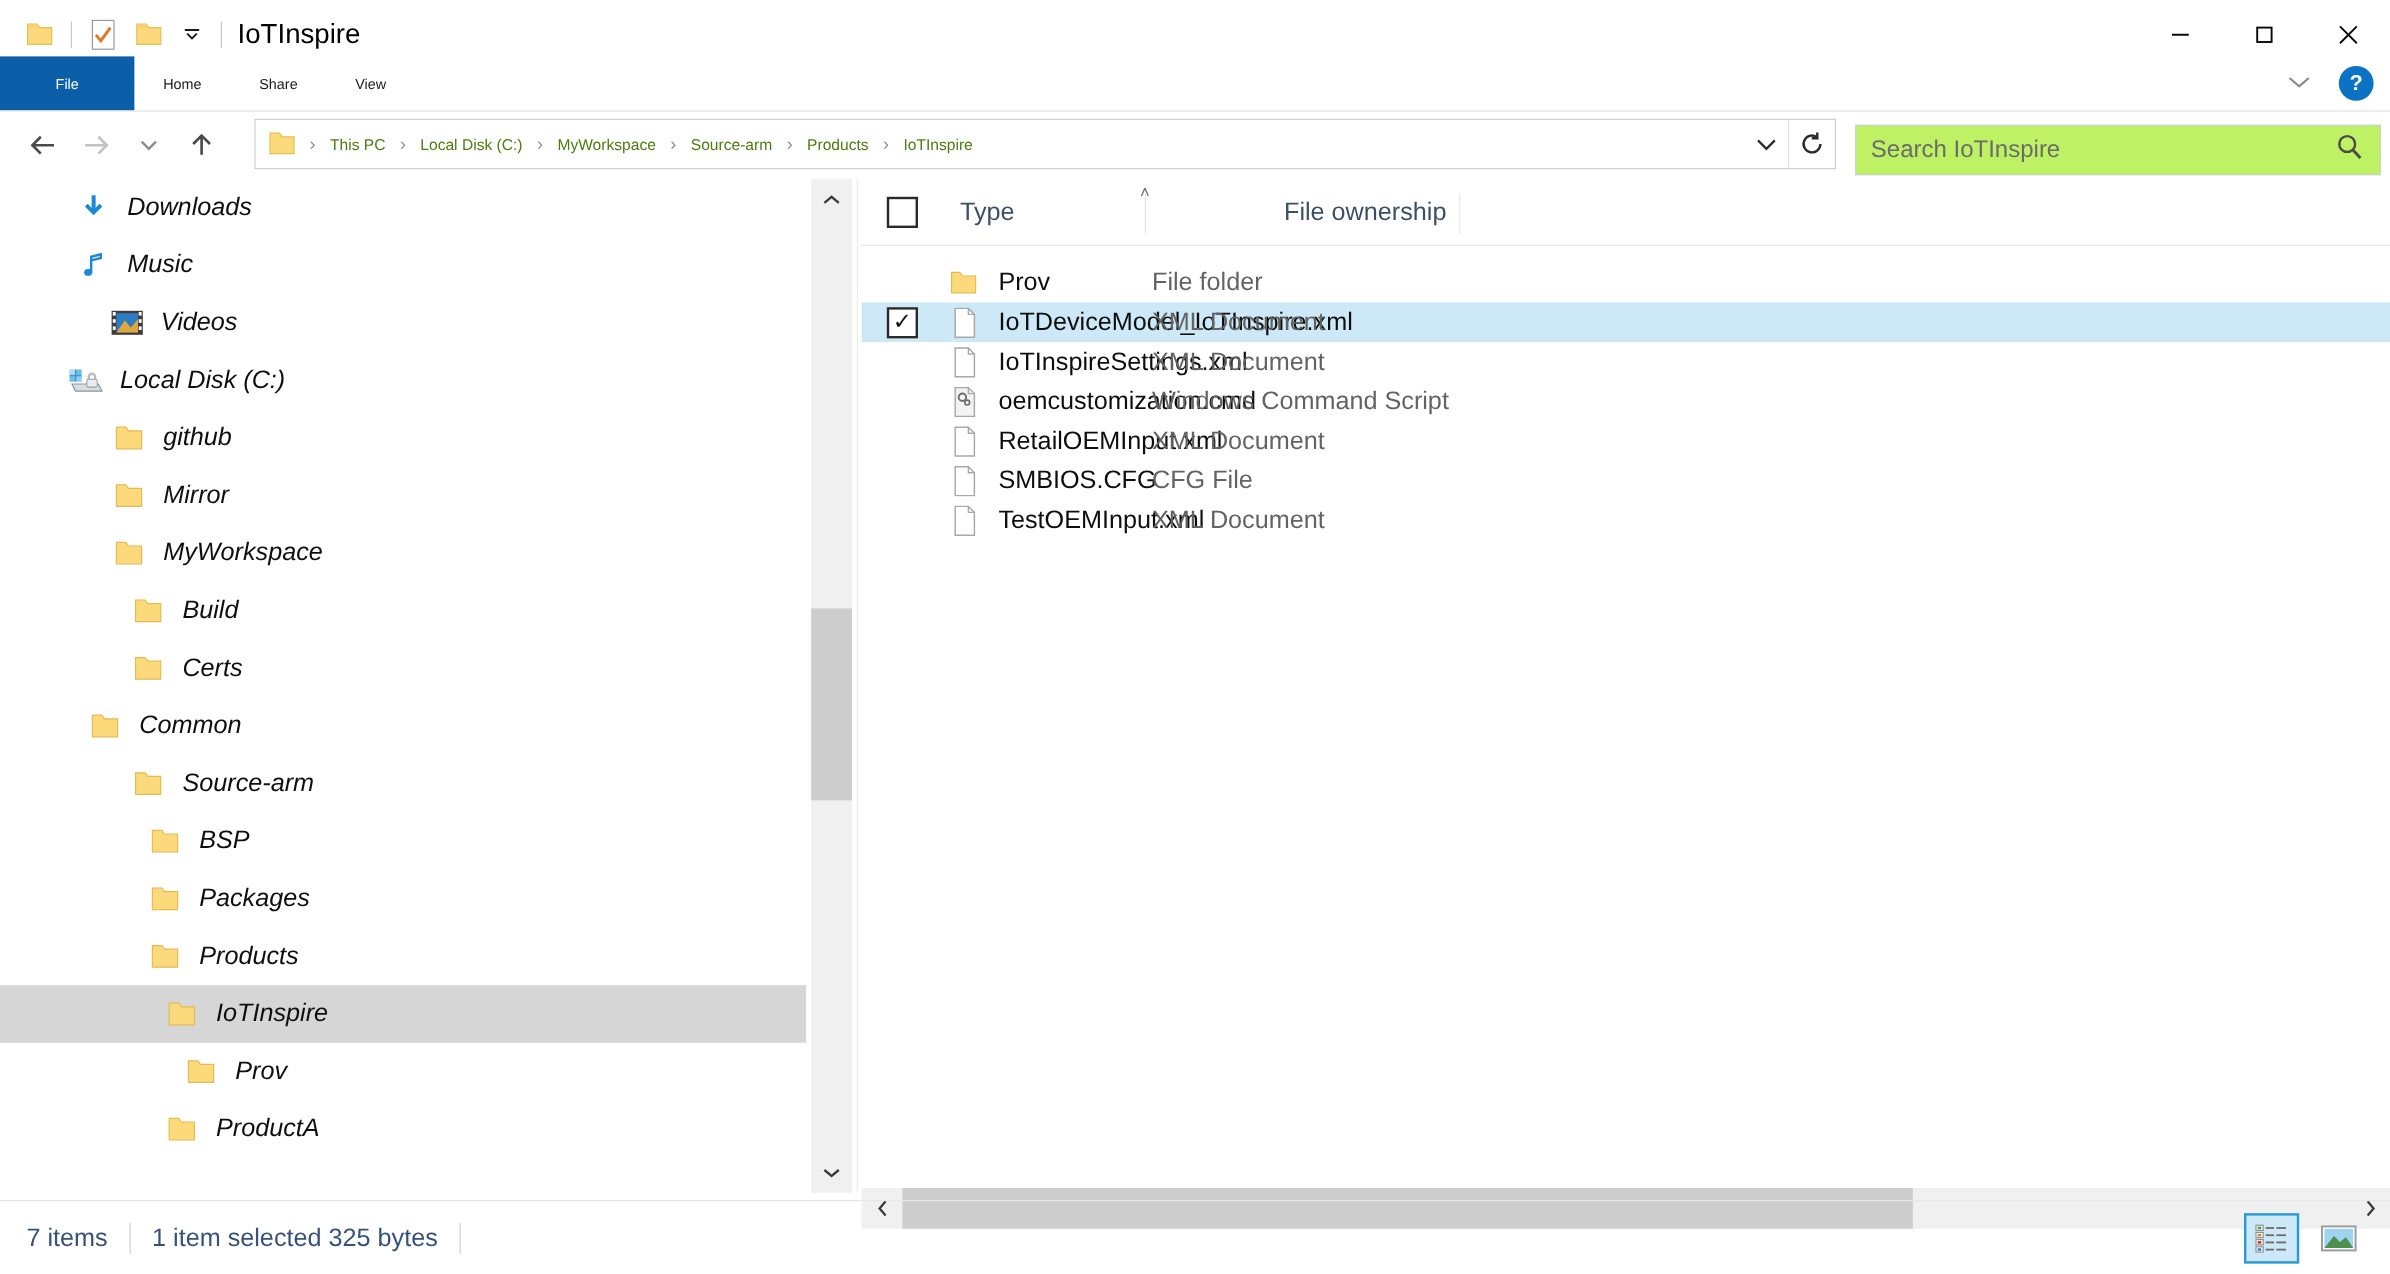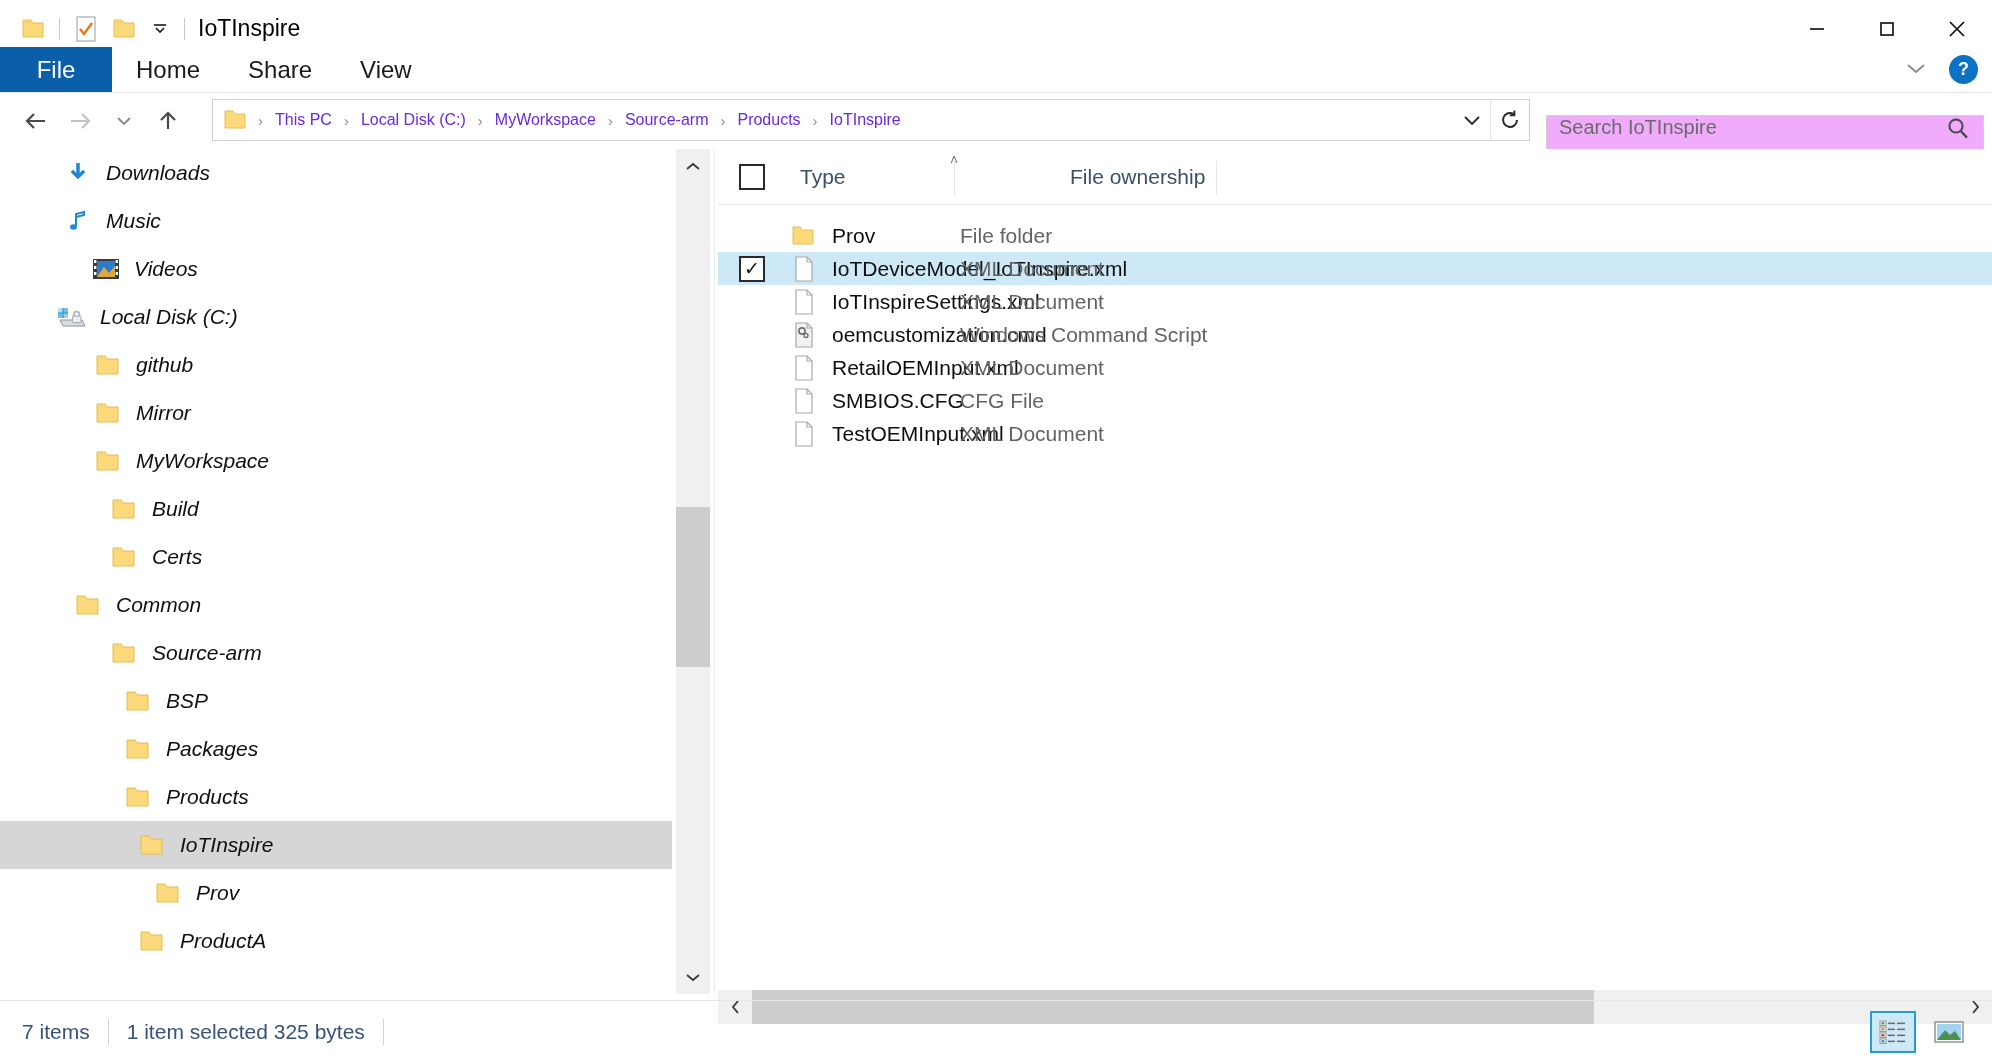--- a/index.html
+++ b/index.html
@@ -37,21 +37,21 @@
   }
   .wc svg { display: block; }
 
   
   .ribbon {
     position: absolute; top: 47px; left: 0; width: 1992px; height: 45px;
   }
   .tabs { display: flex; align-items: stretch; height: 45px; }
   .tab {
     display: flex; align-items: center; justify-content: center;
-    font-size: 24px; color: #1a1a1a; padding: 0 24px; height: 45px;
+    font-size: 12px; color: #1a1a1a; padding: 0 24px; height: 45px;
     white-space: nowrap;
   }
   .tab.file {
     background: #0b5ea8; color: #ffffff; width: 112px; padding: 0;
   }
   .ribbon-right {
     position: absolute; right: 14px; top: 0; height: 45px;
     display: flex; align-items: center; gap: 16px;
   }
   .ribbon-chevron { color: #6a6a6a; font-size: 17px; padding: 6px; }
@@ -74,39 +74,39 @@
   .nav-btn {
     width: 44px; height: 44px; display: flex; align-items: center; justify-content: center;
   }
   .addr-input {
     position: absolute; left: 212px; top: 6px; width: 1318px; height: 42px;
     border: 1px solid #cfcfcf; background: #ffffff;
     display: flex; align-items: center; padding-left: 10px;
   }
   .crumbs { display: flex; align-items: center; flex: 1; overflow: hidden; }
   .crumb {
-    font-size: 16px; color: #6d28d9; white-space: nowrap; padding: 0 3px;
+    font-size: 13px; color: #4d7c0f; white-space: nowrap; padding: 0 3px;
   }
   .crumb-sep {
     color: #8c8c8c; font-size: 15px; padding: 0 9px; line-height: 1;
   }
   .addr-folder { margin-right: 2px; display: flex; align-items: center; }
   .addr-right { display: flex; align-items: center; }
   .addr-dd {
     width: 36px; height: 40px; display: flex; align-items: center; justify-content: center;
     color: #2b2b2b; font-size: 15px;
   }
   .addr-divider { width: 1px; height: 40px; background: #e4e4e4; }
   .addr-refresh {
     width: 38px; height: 40px; display: flex; align-items: center; justify-content: center;
   }
   .searchbox {
-    position: absolute; left: 1546px; top: 22px; width: 438px; height: 42px;
-    border: 1px solid #cfcfcf; background: #f0abfc;
-    display: flex; padding: 0 12px;
+    position: absolute; left: 1546px; top: 11px; width: 438px; height: 42px;
+    border: 1px solid #cfcfcf; background: #bef264;
+    display: flex; align-items: center; padding: 0 12px;
   }
   .search-ph { font-size: 20px; color: #6b6b6b; flex: 1; white-space: nowrap; }
 
   
   .sidebar {
     position: absolute; left: 0; top: 149px; width: 672px; height: 845px;
     overflow: hidden; background: #ffffff;
   }
   .nav-item {
     height: 48px; display: flex; align-items: center; white-space: nowrap;

